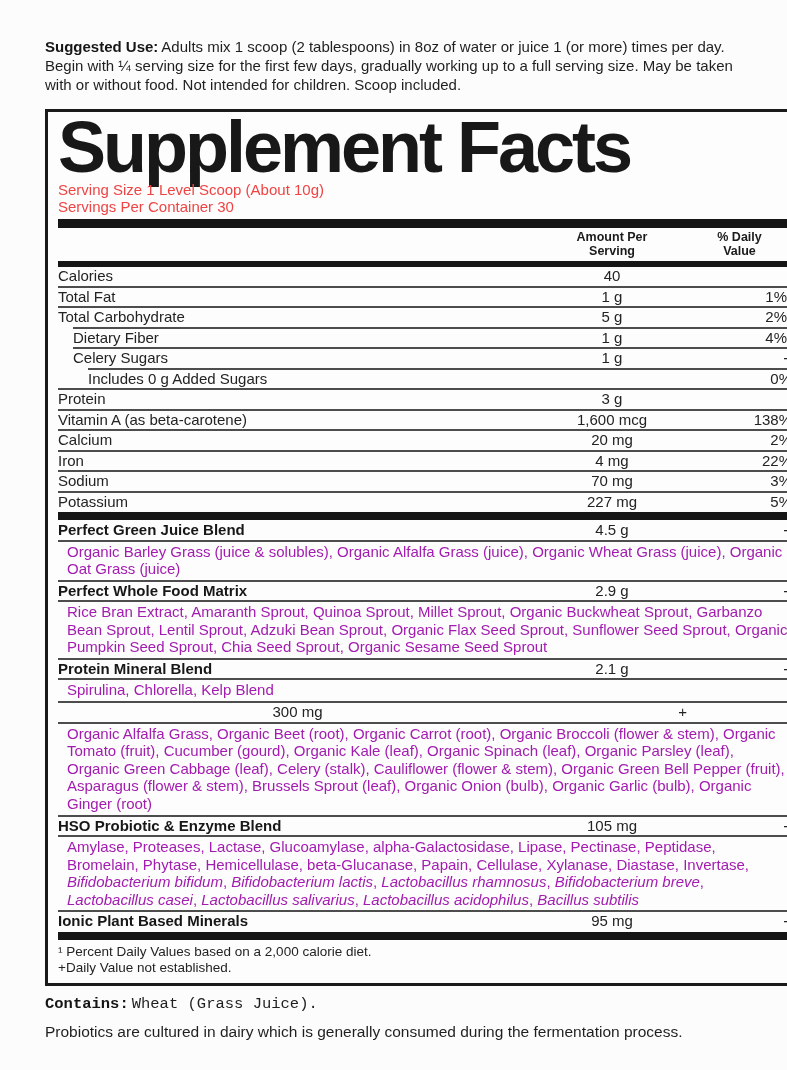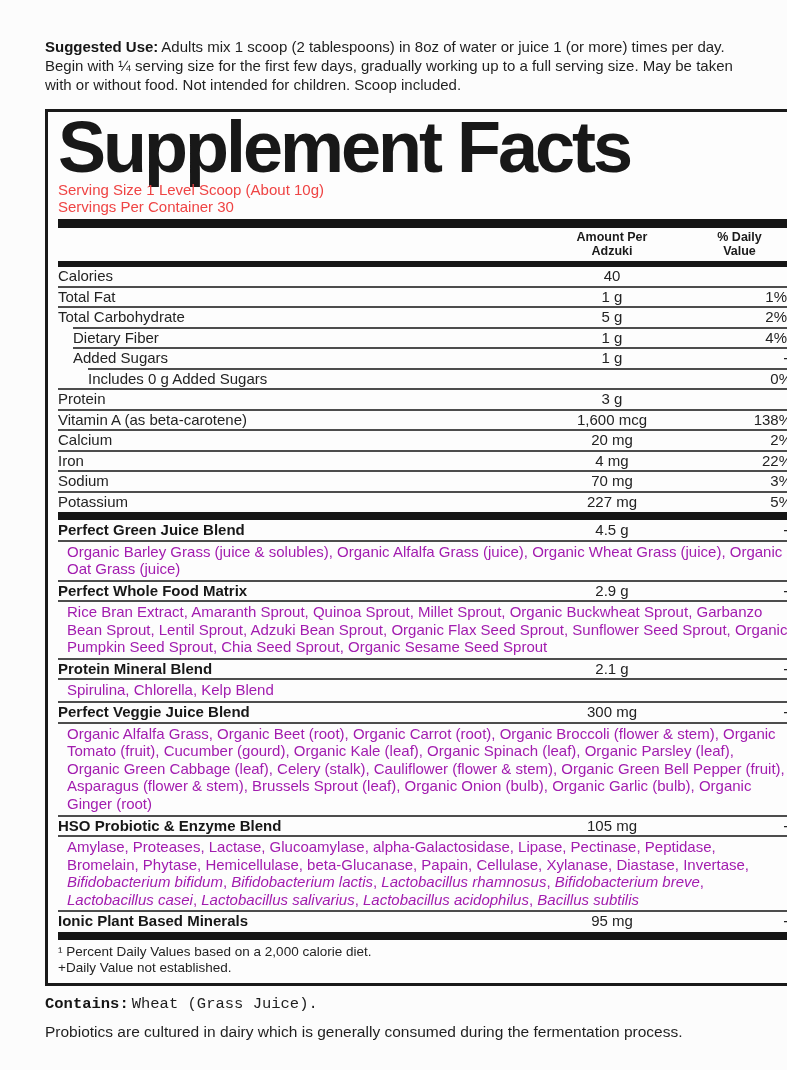--- a/index.html
+++ b/index.html
@@ -85,21 +85,21 @@
 
     <div class="serv">Serving Size 1 Level Scoop (About 10g)</div>
     <div class="serv">Servings Per Container 30</div>
 
     <div class="bar b9"></div>
 
     <div class="cols">
       <span></span>
       <span class="c-amt">
         <span>Amount Per</span><br>
-        <span>Adzuki</span>
+        <span>Serving</span>
       </span>
       <span class="c-dv">
         <span>% Daily</span><br>
         <span>Value</span>
       </span>
     </div>
 
     <div class="bar b6"></div>
 
     <div id="facts-rows">
@@ -121,21 +121,21 @@
           <span class="fdv">2%¹</span>
         </div>
         <div class="sep" style="margin-left: 15px;"></div>
         <div class="frow">
           <span class="flabel" style="padding-left: 15px;">Dietary Fiber</span>
           <span class="famount">1 g</span>
           <span class="fdv">4%¹</span>
         </div>
         <div class="sep" style="margin-left: 15px;"></div>
         <div class="frow">
-          <span class="flabel" style="padding-left: 15px;">Added Sugars</span>
+          <span class="flabel" style="padding-left: 15px;">Celery Sugars</span>
           <span class="famount">1 g</span>
           <span class="fdv">+</span>
         </div>
         <div class="sep" style="margin-left: 30px;"></div>
         <div class="frow">
           <span class="flabel" style="padding-left: 30px;">Includes 0 g Added Sugars</span>
           <span class="famount"></span>
           <span class="fdv">0%</span>
         </div>
         <div class="sep" style="margin-left: 0px;"></div>
@@ -193,21 +193,20 @@
         <div class="sep" style="margin-left: 0px;"></div>
         <div class="frow bold">
           <span class="flabel" style="padding-left: 0px;">Protein Mineral Blend</span>
           <span class="famount">2.1 g</span>
           <span class="fdv">+</span>
         </div>
         <div class="sep" style="margin-left: 0px;"></div>
         <div class="fing"><span>Spirulina, Chlorella, Kelp Blend</span></div>
         <div class="sep" style="margin-left: 0px;"></div>
         <div class="frow bold">
-          <span class="flabel" style="padding-left: 0px;">Perfect Veggie Juice Blend</span>
           <span class="famount">300 mg</span>
           <span class="fdv">+</span>
         </div>
         <div class="sep" style="margin-left: 0px;"></div>
         <div class="fing"><span>Organic Alfalfa Grass, Organic Beet (root), Organic Carrot (root), Organic Broccoli (flower &amp; stem), Organic Tomato (fruit), Cucumber (gourd), Organic Kale (leaf), Organic Spinach (leaf), Organic Parsley (leaf), Organic Green Cabbage (leaf), Celery (stalk), Cauliflower (flower &amp; stem), Organic Green Bell Pepper (fruit), Asparagus (flower &amp; stem), Brussels Sprout (leaf), Organic Onion (bulb), Organic Garlic (bulb), Organic Ginger (root)</span></div>
         <div class="sep" style="margin-left: 0px;"></div>
         <div class="frow bold">
           <span class="flabel" style="padding-left: 0px;">HSO Probiotic &amp; Enzyme Blend</span>
           <span class="famount">105 mg</span>
           <span class="fdv">+</span>

